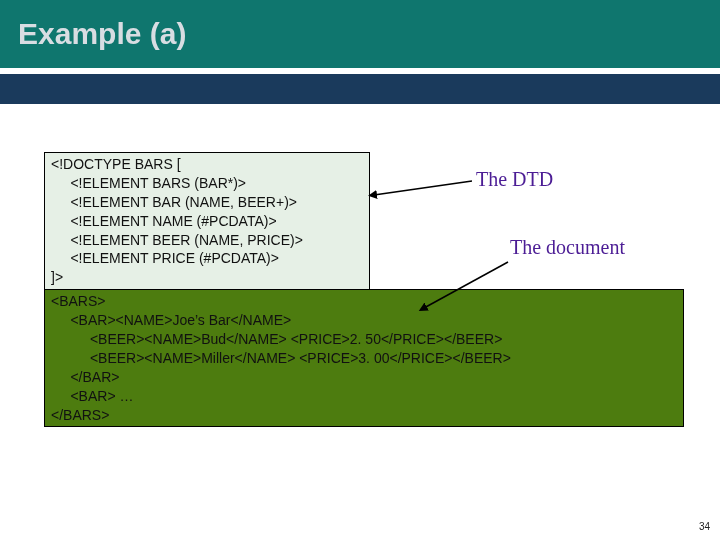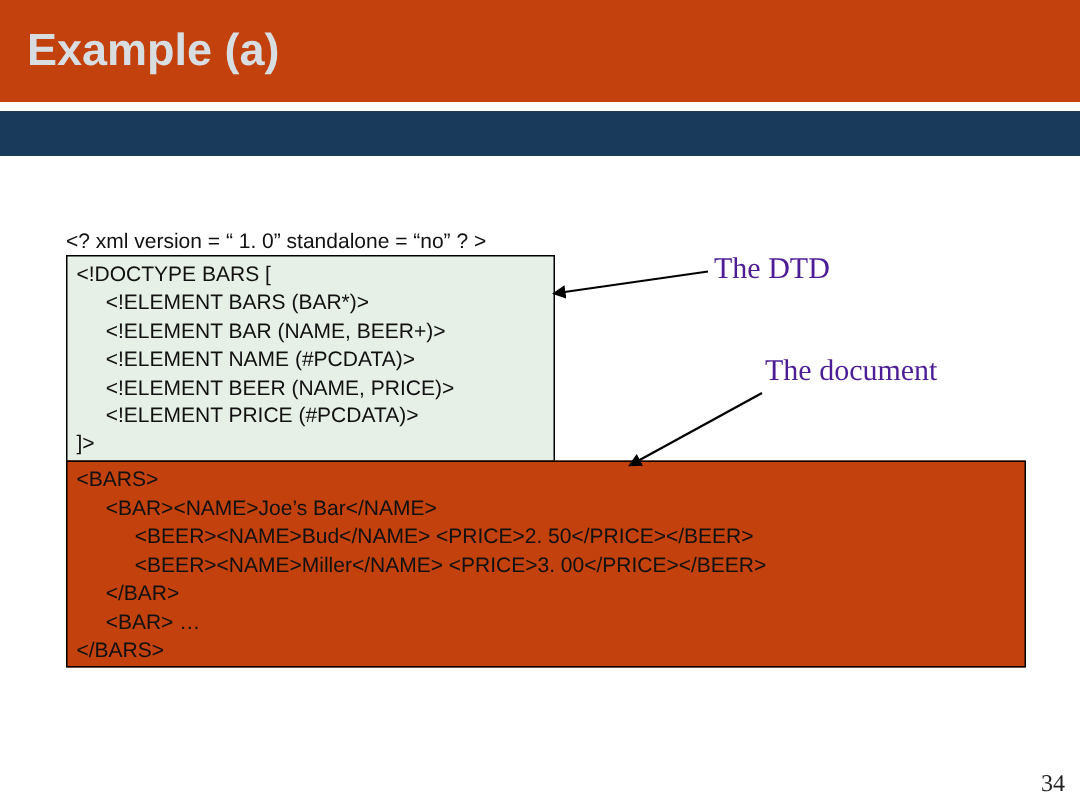--- a/index.html
+++ b/index.html
@@ -4,21 +4,21 @@
 <style>
   * { box-sizing: border-box; margin: 0; padding: 0; }
   body {
     width: 720px;
     height: 540px;
     background: #fff;
     font-family: Arial, Helvetica, sans-serif;
     position: relative;
   }
   .title-bar {
-    background: #c2410c;
+    background: #0f766e;
     height: 68px;
     display: flex;
     align-items: center;
     padding-left: 18px;
   }
   .title-bar h1 {
     color: #d8dde2;
     font-size: 30px;
     font-weight: bold;
   }
@@ -43,58 +43,56 @@
     color: #111;
     line-height: 1.35;
   }
   .dtd-box {
     background: #e6f0e6;
     width: 326px;
     padding: 2px 6px 2px 6px;
     white-space: pre;
   }
   .doc-box {
-    background: #c2410c;
+    background: #4d7c0f;
     width: 640px;
     padding: 2px 22px 2px 6px;
     white-space: pre;
     margin-top: -1px;
   }
   .label {
     position: absolute;
     font-family: "Times New Roman", serif;
     font-size: 20px;
     color: #4c1d95;
   }
   .label-dtd { left: 476px; top: 168px; }
   .label-doc { left: 510px; top: 236px; }
   .page-num {
     position: absolute;
     right: 10px;
     bottom: 8px;
-    font-size: 16px;
+    font-size: 10px;
     color: #222;
-    font-family: Liberation Serif, serif;
   }
   svg.arrow {
     position: absolute;
     overflow: visible;
   }
 </style>
 </head>
 <body>
 
 <div class="title-bar">
   <h1>Example (a)</h1>
 </div>
 <div class="white-gap"></div>
 <div class="navy-strip"></div>
 
 <div class="content">
-  <div class="xml-decl">&lt;? xml version = “ 1. 0” standalone = “no” ? &gt;</div>
   <div class="dtd-box" id="dtd-box">&lt;!DOCTYPE BARS [
      &lt;!ELEMENT BARS (BAR*)&gt;
      &lt;!ELEMENT BAR (NAME, BEER+)&gt;
      &lt;!ELEMENT NAME (#PCDATA)&gt;
      &lt;!ELEMENT BEER (NAME, PRICE)&gt;
      &lt;!ELEMENT PRICE (#PCDATA)&gt;
 ]&gt;</div>
   <div class="doc-box" id="doc-box">&lt;BARS&gt;
      &lt;BAR&gt;&lt;NAME&gt;Joe’s Bar&lt;/NAME&gt;
           &lt;BEER&gt;&lt;NAME&gt;Bud&lt;/NAME&gt; &lt;PRICE&gt;2. 50&lt;/PRICE&gt;&lt;/BEER&gt;

